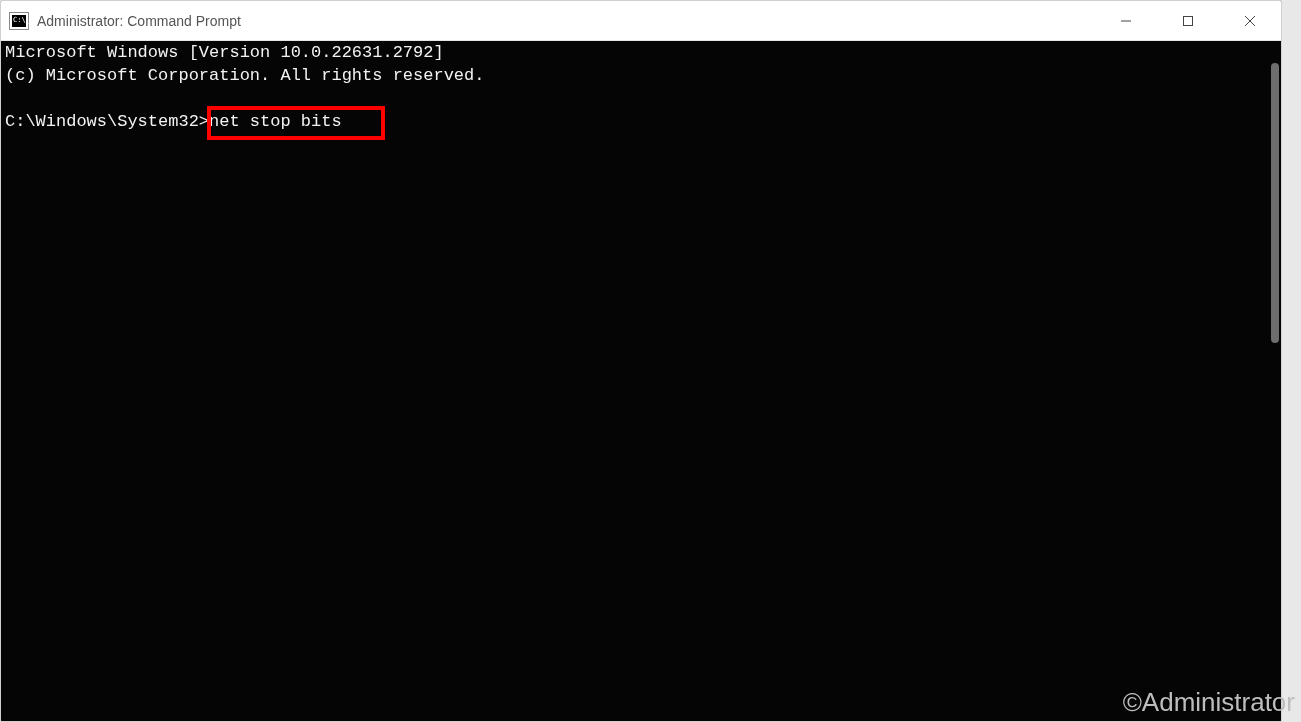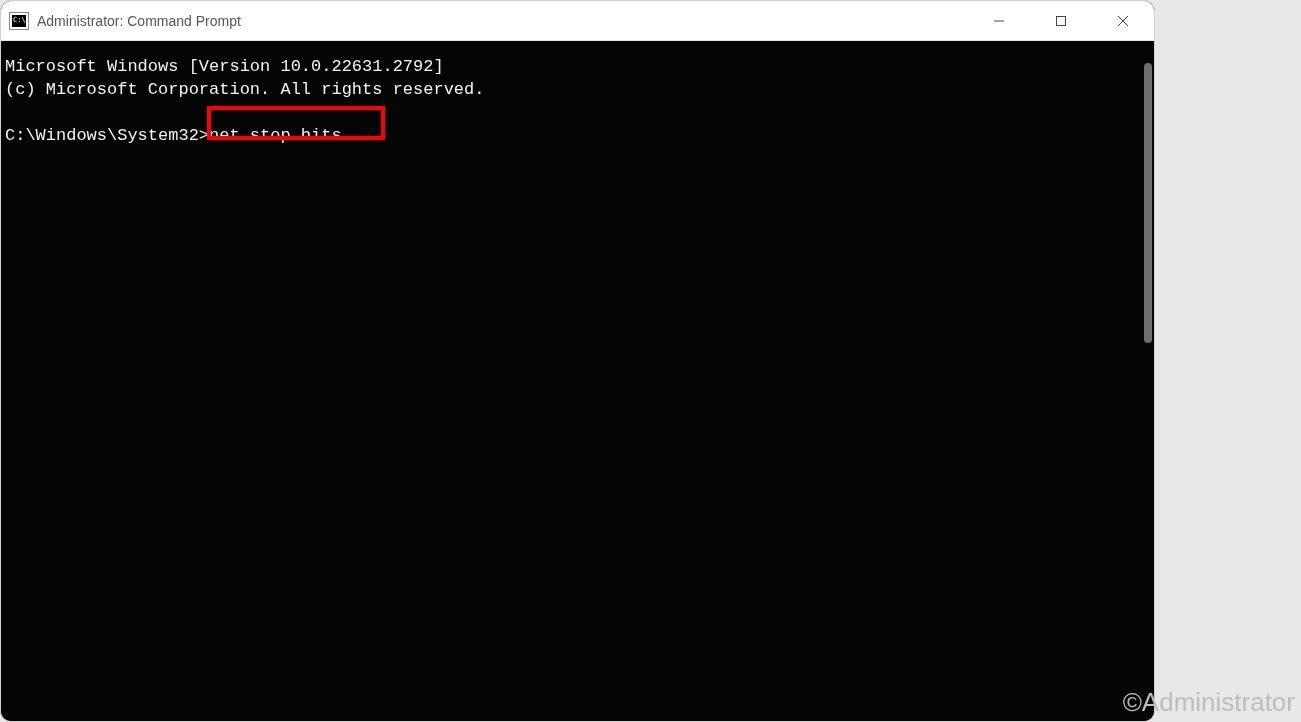--- a/index.html
+++ b/index.html
@@ -8,25 +8,25 @@
     height: 722px;
     background: #e8e8e8;
     font-family: "Segoe UI", Tahoma, sans-serif;
     position: relative;
     overflow: hidden;
   }
   .window {
     position: absolute;
     top: 0;
     left: 0;
-    width: 1155px;
+    width: 1282px;
     height: 722px;
     background: #7f1d1d;
     border: 1px solid #d0d0d0;
-    border-radius: 11px;
+    border-radius: 2px;
     overflow: hidden;
     display: flex;
     flex-direction: column;
   }
   .titlebar {
     height: 40px;
     background: #ffffff;
     display: flex;
     align-items: center;
     border-bottom: 1px solid #e5e5e5;
@@ -80,21 +80,21 @@
   }
   .win-btn svg { width: 12px; height: 12px; }
 
   .console {
     flex: 1;
     background: #050505;
     position: relative;
     overflow: hidden;
   }
   .console-inner {
-    padding: 14px 4px;
+    padding: 0 4px;
     font-family: Consolas, "Courier New", monospace;
     font-size: 17px;
     line-height: 23px;
     color: #f3f3f3;
     white-space: pre;
   }
   .prompt-line {
     display: inline;
   }
   .highlight-box {

